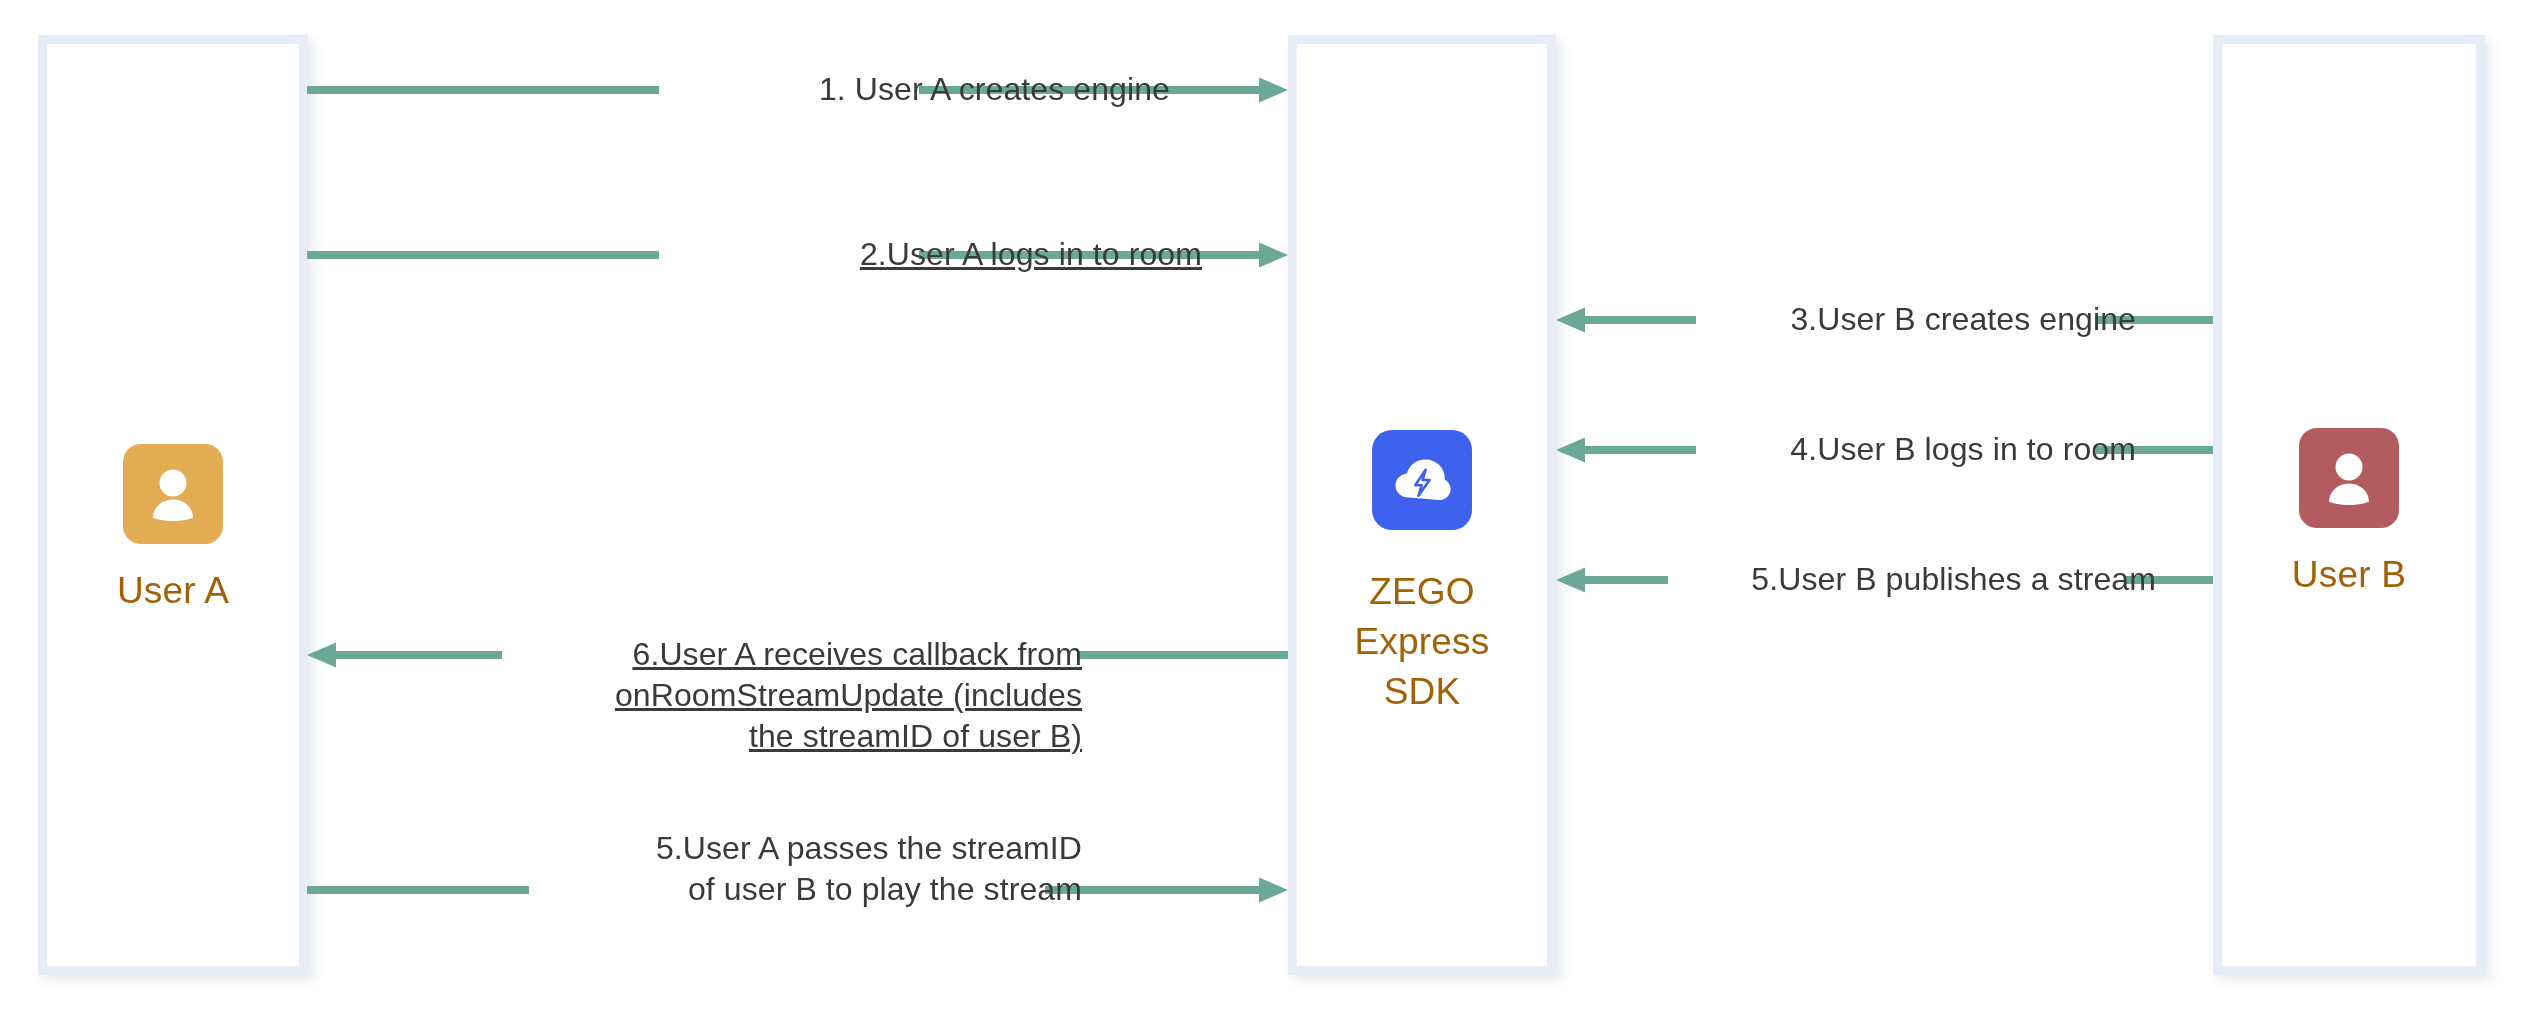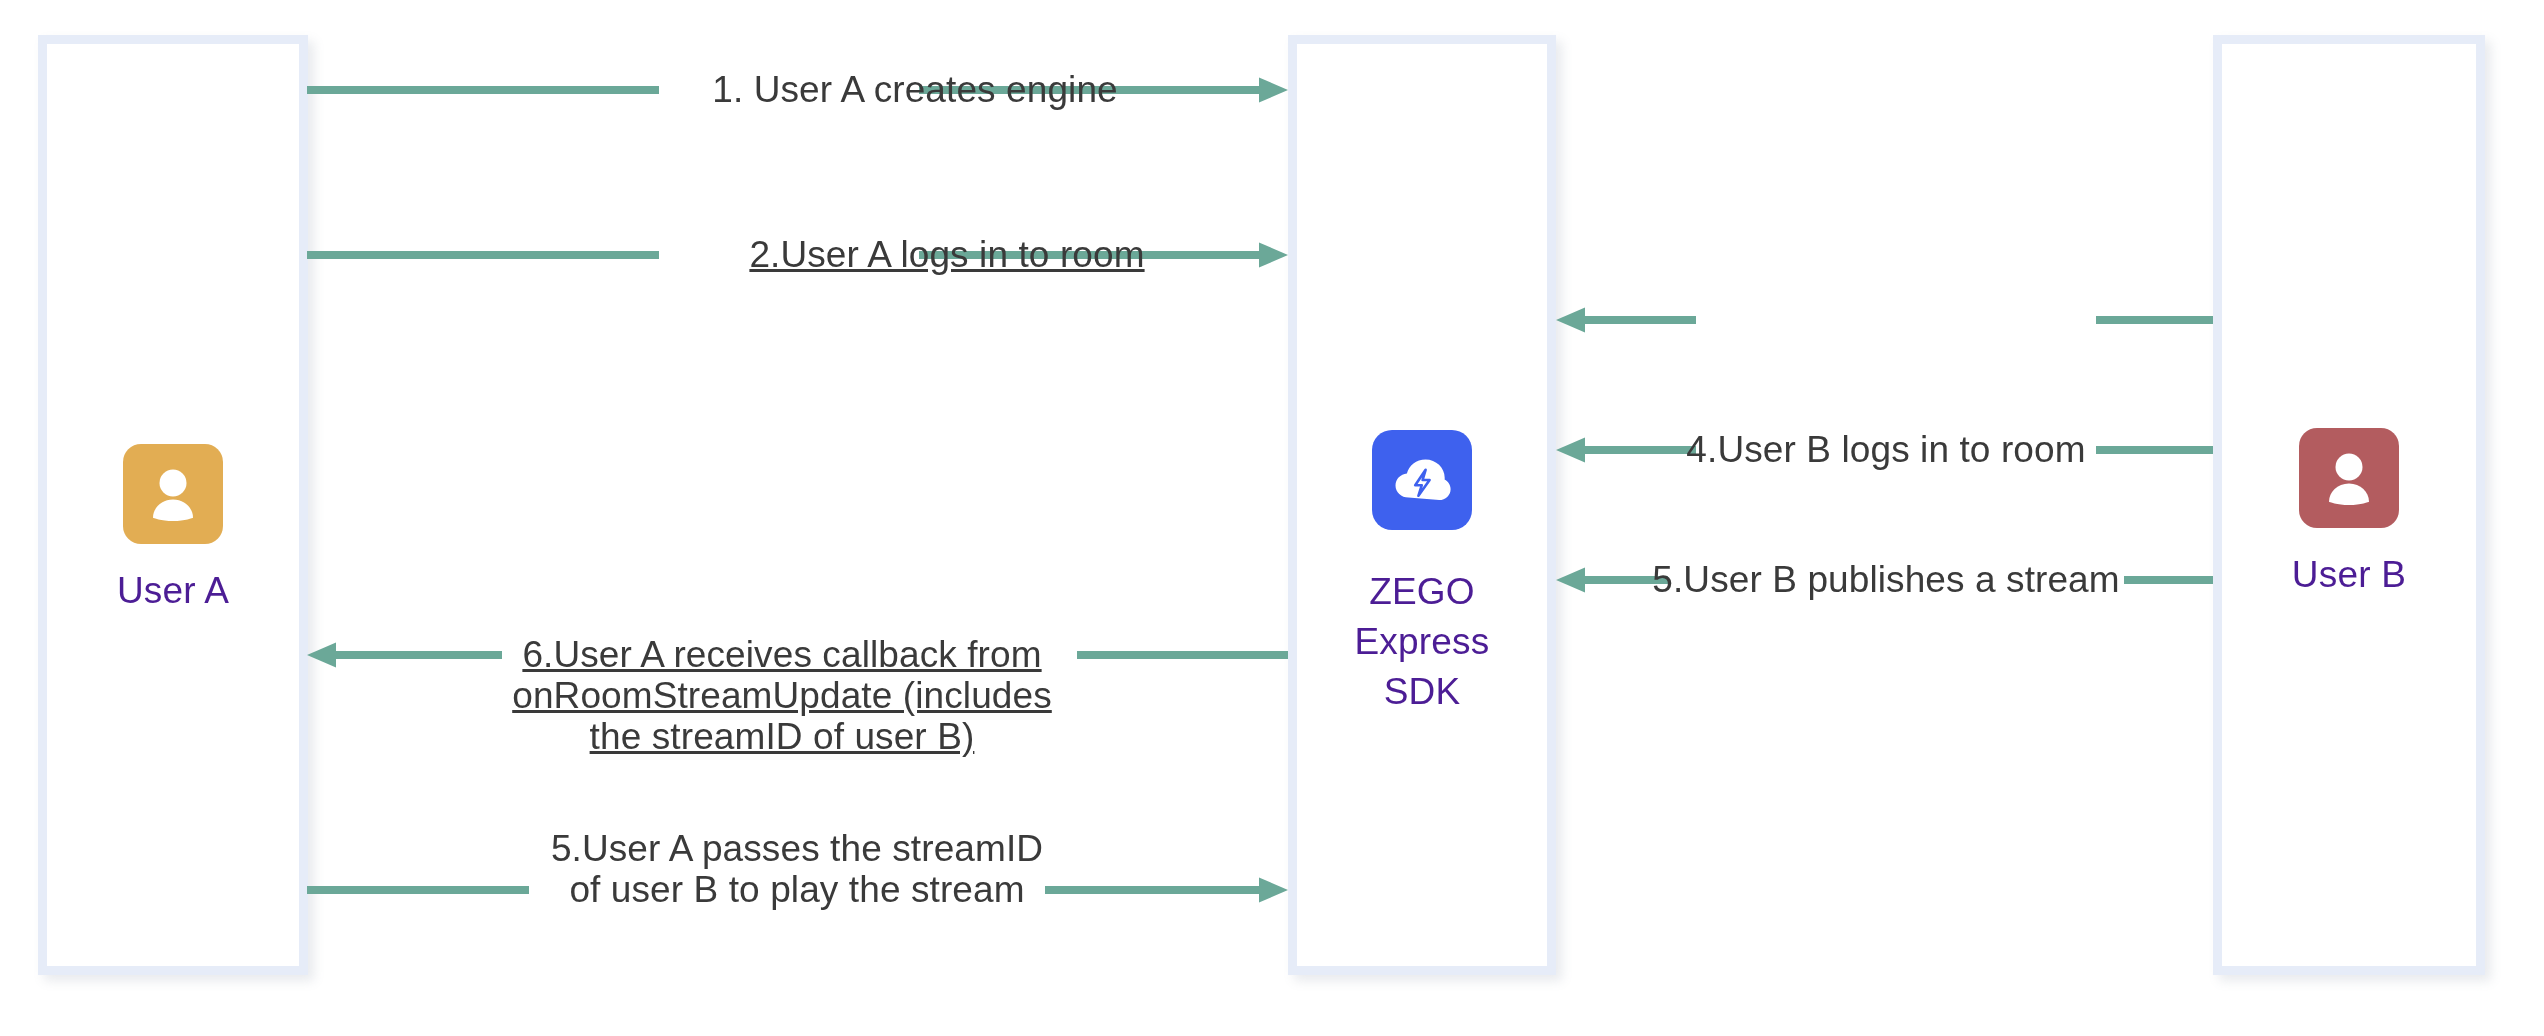--- a/index.html
+++ b/index.html
@@ -47,21 +47,21 @@
     border-radius: 18px;
     display: flex;
     align-items: center;
     justify-content: center;
   }
   .actor-icon svg { display: block; }
   .actor-label {
     margin-top: 22px;
     font-size: 37px;
     line-height: 50px;
-    color: #4c1d95;
+    color: #a16207;
     text-align: center;
     white-space: pre-line;
     letter-spacing: 0.2px;
   }
 
   #actor-a      { top: 400px; }
   #actor-zego   { top: 386px; gap: 15px; }
   #actor-b      { top: 384px; }
 
   #icon-a    { background: #e2ad53; }
@@ -72,24 +72,24 @@
   .arrow {
     position: absolute;
     height: 26px;
     pointer-events: none;
   }
   .arrow svg { display: block; overflow: visible; }
 
   
   .arrow-label {
     position: absolute;
-    font-size: 37px;
+    font-size: 32px;
     line-height: 41px;
     color: #3a3a3a;
-    text-align: center;
+    text-align: right;
     white-space: pre-line;
     letter-spacing: 0.1px;
   }
 </style>
 </head>
 <body>
 
 <div id="diagram">
 
   <div class="lane" id="lane-user-a">
@@ -148,20 +148,21 @@
   </div>
   <div class="arrow-label" style="left:692px; top:234px; width:510px;text-decoration:underline;">2.User A logs in to room</div>
 
   <div class="arrow" style="left:1556px; top:307px; width:657px;">
     <svg width="657" height="26" viewBox="0 0 657 26" preserveAspectRatio="none">
       <path d="M0 13 L29 0.5 L29 25.5 Z" fill="#6ba898"></path>
       <line x1="27" y1="13" x2="140" y2="13" stroke="#6ba898" stroke-width="8"></line>
       <line x1="540" y1="13" x2="657" y2="13" stroke="#6ba898" stroke-width="8"></line>
     </svg>
   </div>
+  <div class="arrow-label" style="left:1636px; top:299px; width:500px;">3.User B creates engine</div>
 
   <div class="arrow" style="left:1556px; top:437px; width:657px;">
     <svg width="657" height="26" viewBox="0 0 657 26" preserveAspectRatio="none">
       <path d="M0 13 L29 0.5 L29 25.5 Z" fill="#6ba898"></path>
       <line x1="27" y1="13" x2="140" y2="13" stroke="#6ba898" stroke-width="8"></line>
       <line x1="540" y1="13" x2="657" y2="13" stroke="#6ba898" stroke-width="8"></line>
     </svg>
   </div>
   <div class="arrow-label" style="left:1636px; top:429px; width:500px;">4.User B logs in to room</div>
 

